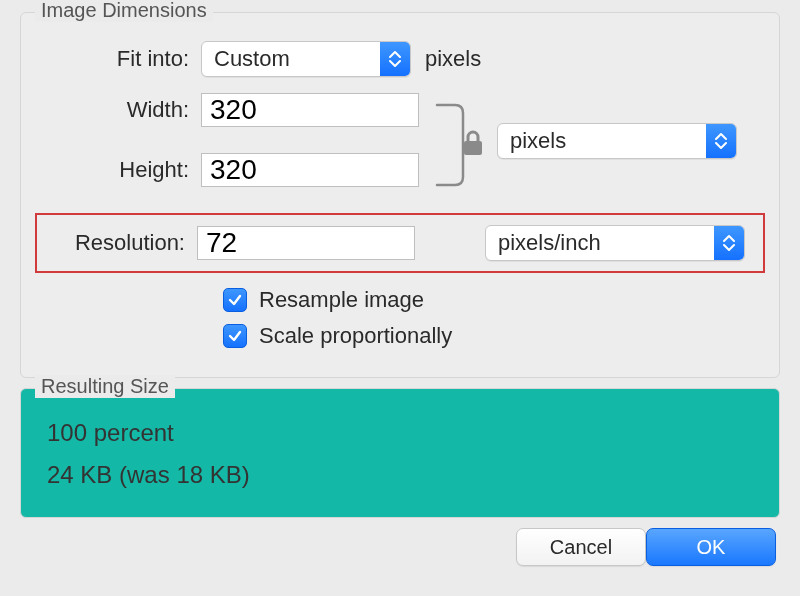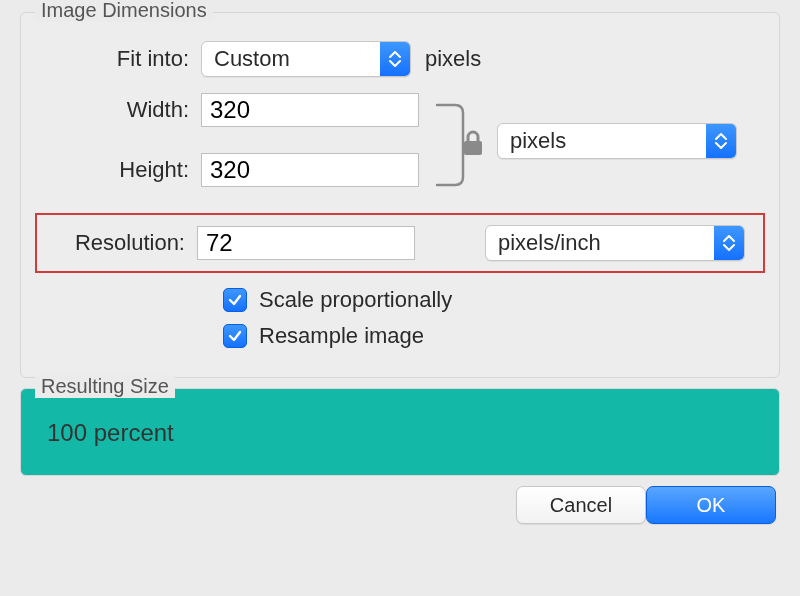--- a/index.html
+++ b/index.html
@@ -39,21 +39,21 @@
   .lbl {
     width: 160px;
     text-align: right;
     padding-right: 12px;
     font-size: 22px;
   }
   .text-input {
     height: 34px;
     border: 1px solid #bfbfbf;
     background: #fff;
-    font-size: 24px;
+    font-size: 28px;
     padding: 2px 8px;
   }
   .select {
     display: flex;
     align-items: center;
     height: 36px;
     background: #fff;
     border: 1px solid #c7c7c7;
     border-radius: 6px;
     box-shadow: 0 1px 0 rgba(0,0,0,0.05);
@@ -244,33 +244,34 @@
       </div>
     </div>
   </div>
 
   <div class="chk-row">
     <div class="checkbox">
       <svg width="16" height="16" viewBox="0 0 16 16">
         <path d="M3 8 L7 12 L13 4" stroke="#fff" stroke-width="2.4" fill="none" stroke-linecap="round" stroke-linejoin="round"></path>
       </svg>
     </div>
-    <span>Scale proportionally</span>
+    <span>Resample image</span>
   </div>
   <div class="chk-row">
     <div class="checkbox">
       <svg width="16" height="16" viewBox="0 0 16 16">
         <path d="M3 8 L7 12 L13 4" stroke="#fff" stroke-width="2.4" fill="none" stroke-linecap="round" stroke-linejoin="round"></path>
       </svg>
     </div>
-    <span>Resample image</span>
+    <span>Scale proportionally</span>
   </div>
 </div>
 
 <div class="result-panel">
   <div class="panel-title">Resulting Size</div>
   <div class="result-line">100 percent</div>
+  <div class="result-line">24 KB (was 18 KB)</div>
 </div>
 
 <div class="button-row">
   <div class="btn">Cancel</div>
   <div class="btn btn-primary">OK</div>
 </div>
 
 </body></html>

